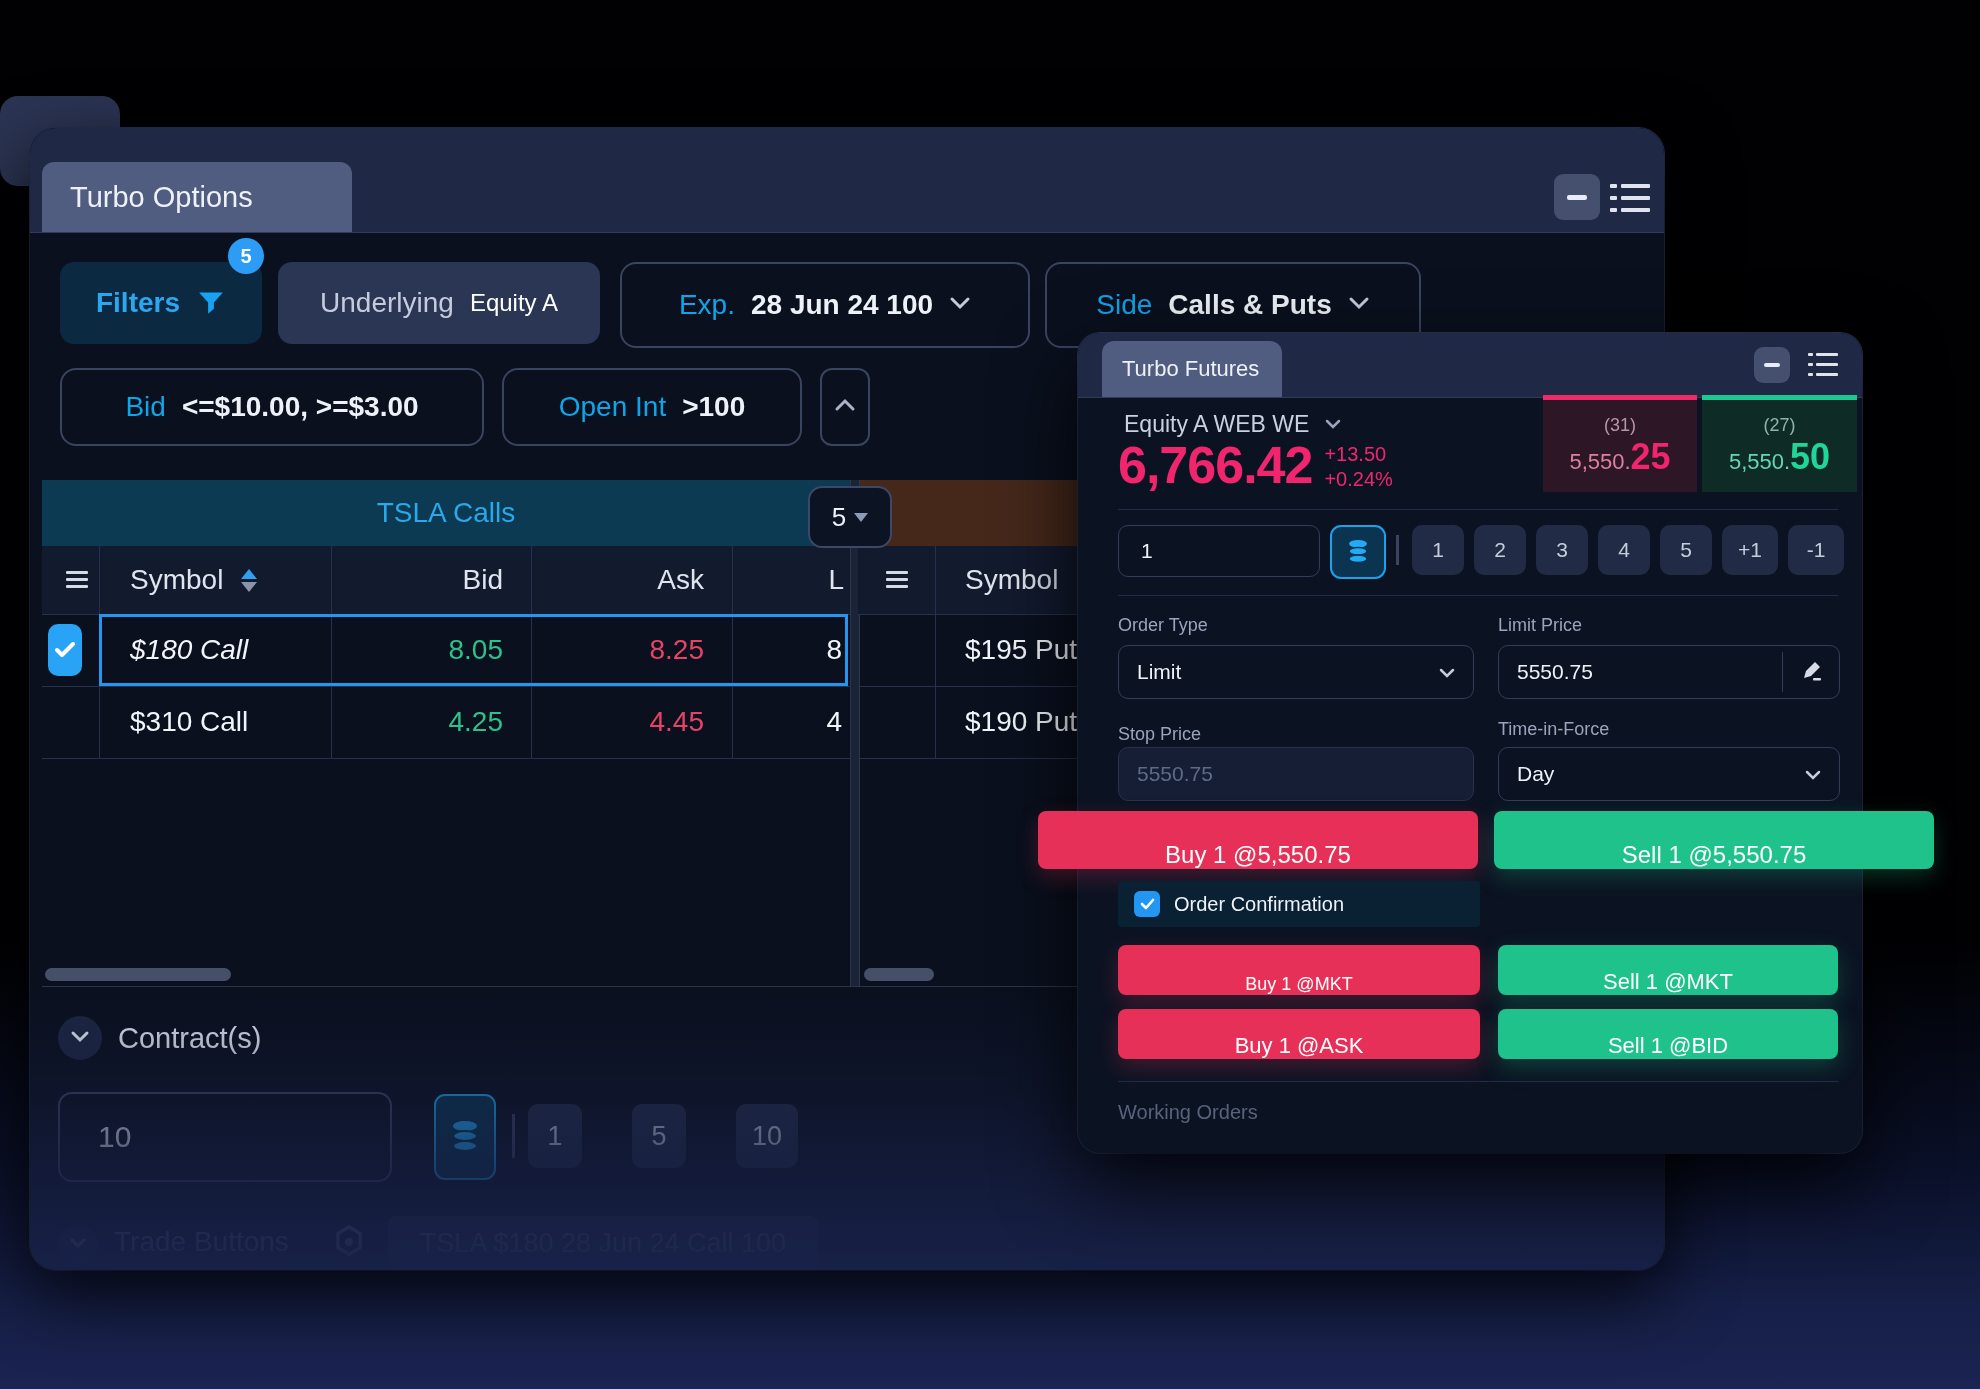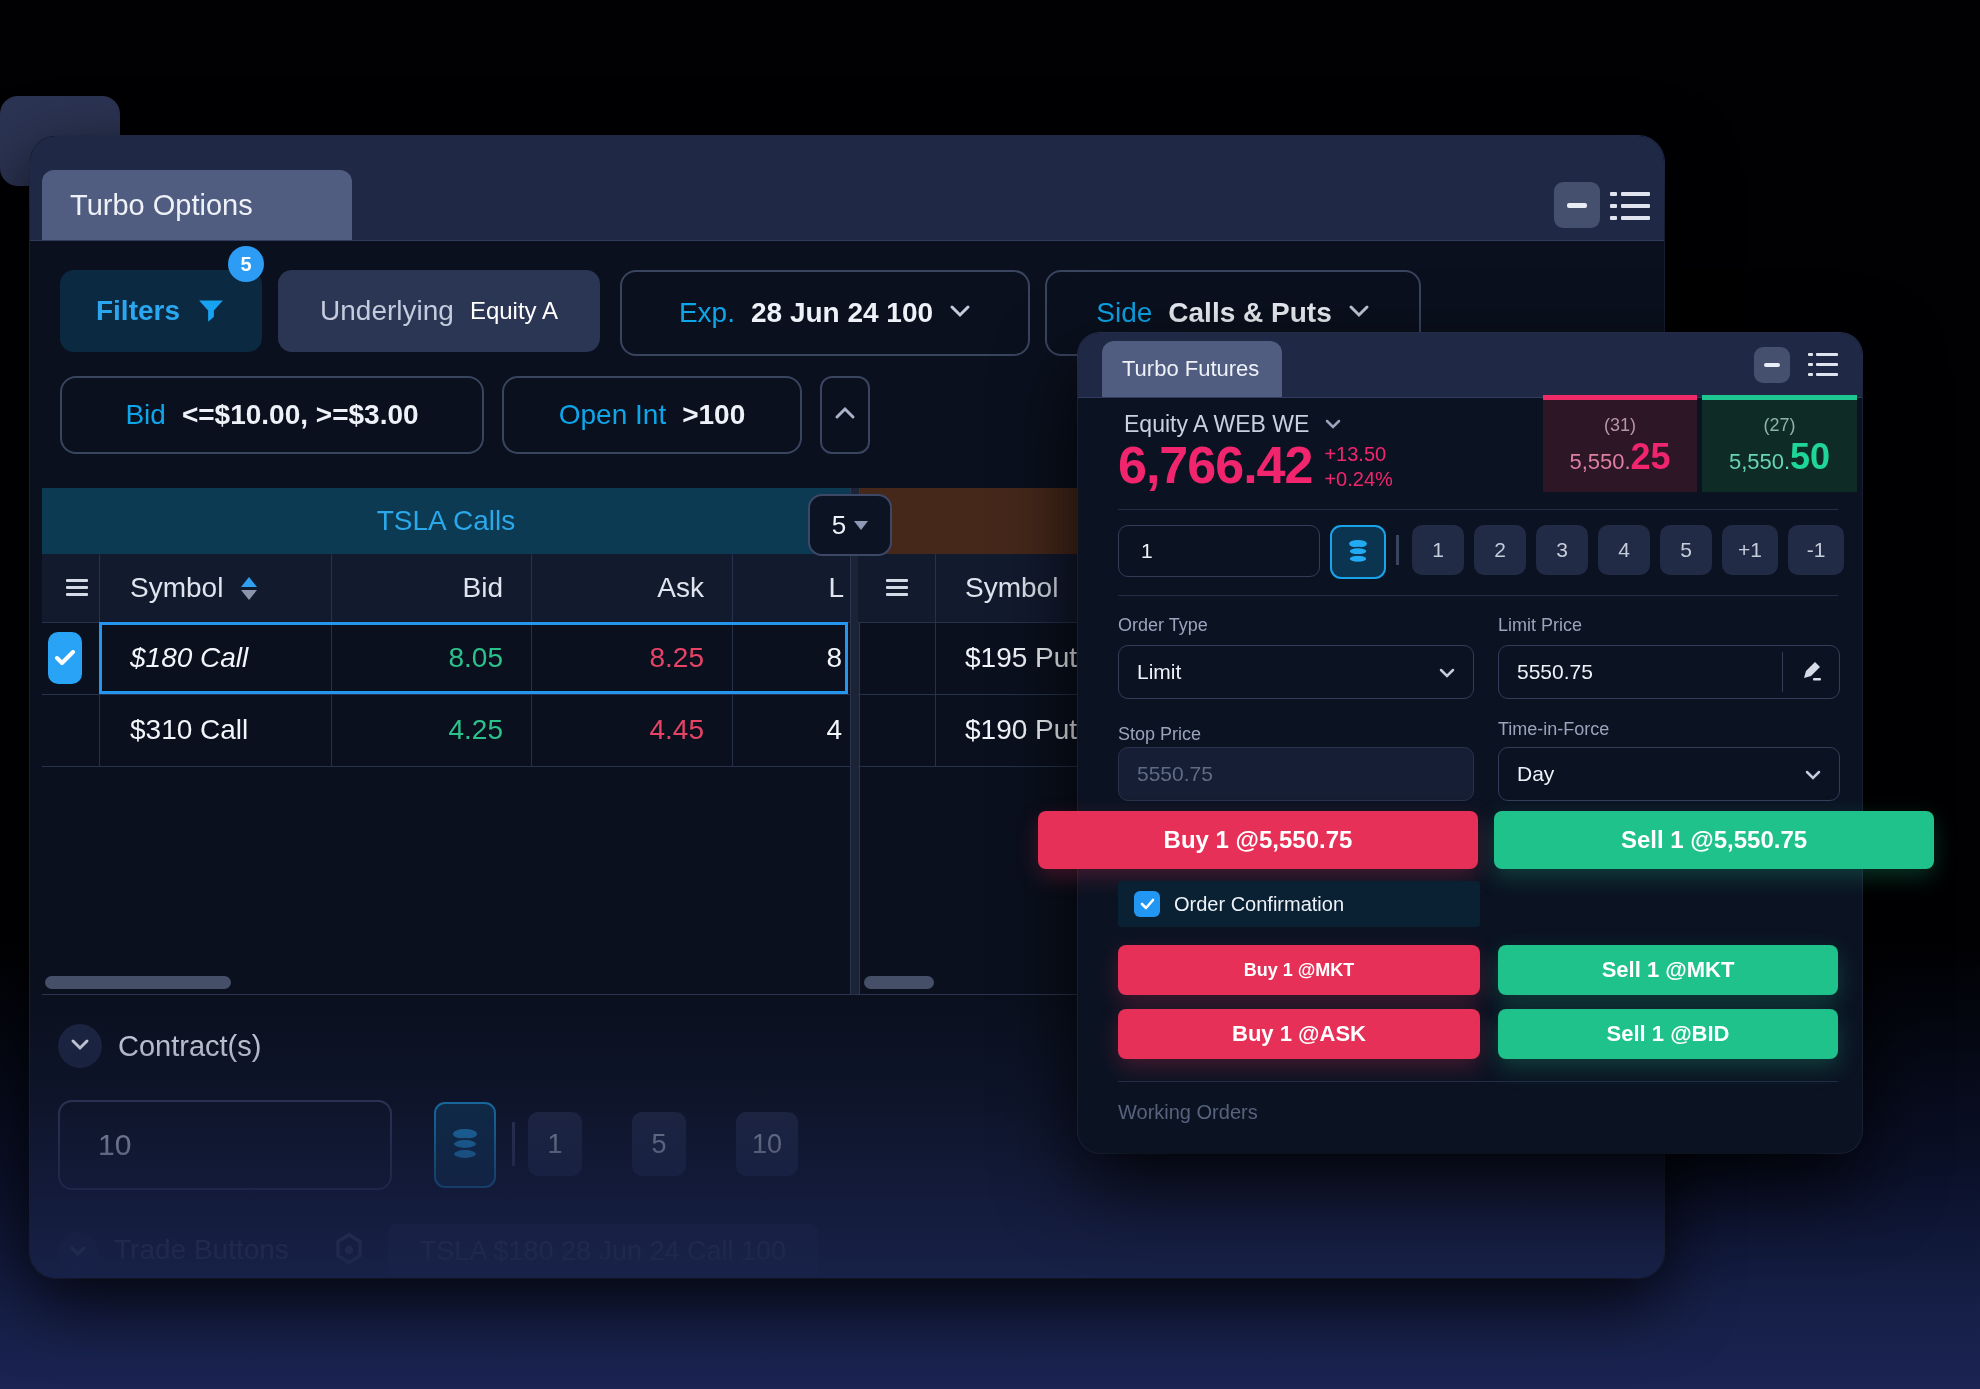--- a/index.html
+++ b/index.html
@@ -24,35 +24,35 @@
   .vdiv{position:absolute;background:#39445f;}
   .hline{position:absolute;background:#27314e;height:1px;}
   .vline{position:absolute;background:#27314e;width:1px;}
   
   .num{font-size:28px;font-weight:400;}
   .cell{position:absolute;display:flex;align-items:center;}
   .right{justify-content:flex-end;}
   
   .flabel{position:absolute;color:#9aa4bc;font-size:18px;}
   .fselect{position:absolute;border:1.5px solid #333d5a;border-radius:10px;display:flex;align-items:center;color:#eef2f8;font-size:21px;}
-  .bigbtn{position:absolute;border-radius:8px;display:flex;align-items:center;justify-content:center;color:#fff;font-weight:bold;}
+  .bigbtn{position:absolute;border-radius:8px;display:flex;align-items:flex-end;justify-content:center;color:#fff;}
   .buy{background:#e73058;box-shadow:0 8px 22px rgba(231,48,88,.25);}
   .sell{background:#1fc28b;box-shadow:0 8px 22px rgba(31,194,139,.25);}
   .fade-bottom{position:absolute;left:0;right:0;bottom:0;pointer-events:none;
      background:linear-gradient(180deg,rgba(16,24,52,0) 0%,rgba(19,27,58,.45) 38%,rgba(22,30,66,.85) 75%,rgba(24,33,72,.97) 100%);}
   .chev{display:inline-block;}
 </style>
 </head>
 <body>
 
 <div class="stage">
 
   <div class="abs" style="left:0;top:96px;width:120px;height:90px;background:#2b3453;border-radius:18px;"></div>
 
-  <div class="win" style="left:30px;top:136px;width:1634px;height:1142px;overflow:hidden;">
+  <div class="win" style="left:30px;top:128px;width:1634px;height:1142px;overflow:hidden;">
 
     <div class="tabbar" style="height:104px;border-radius:26px 26px 0 0;"></div>
     <div class="tab" style="left:12px;top:34px;width:282px;height:70px;padding-left:28px;font-size:29px;">
       <span>Turbo Options</span>
     </div>
     <div class="winbtn" style="right:64px;top:46px;width:46px;height:46px;">
       <span class="dash"></span>
     </div>
     <div class="abs" style="right:14px;top:54px;">
       <svg width="40" height="32" viewBox="0 0 40 32">

